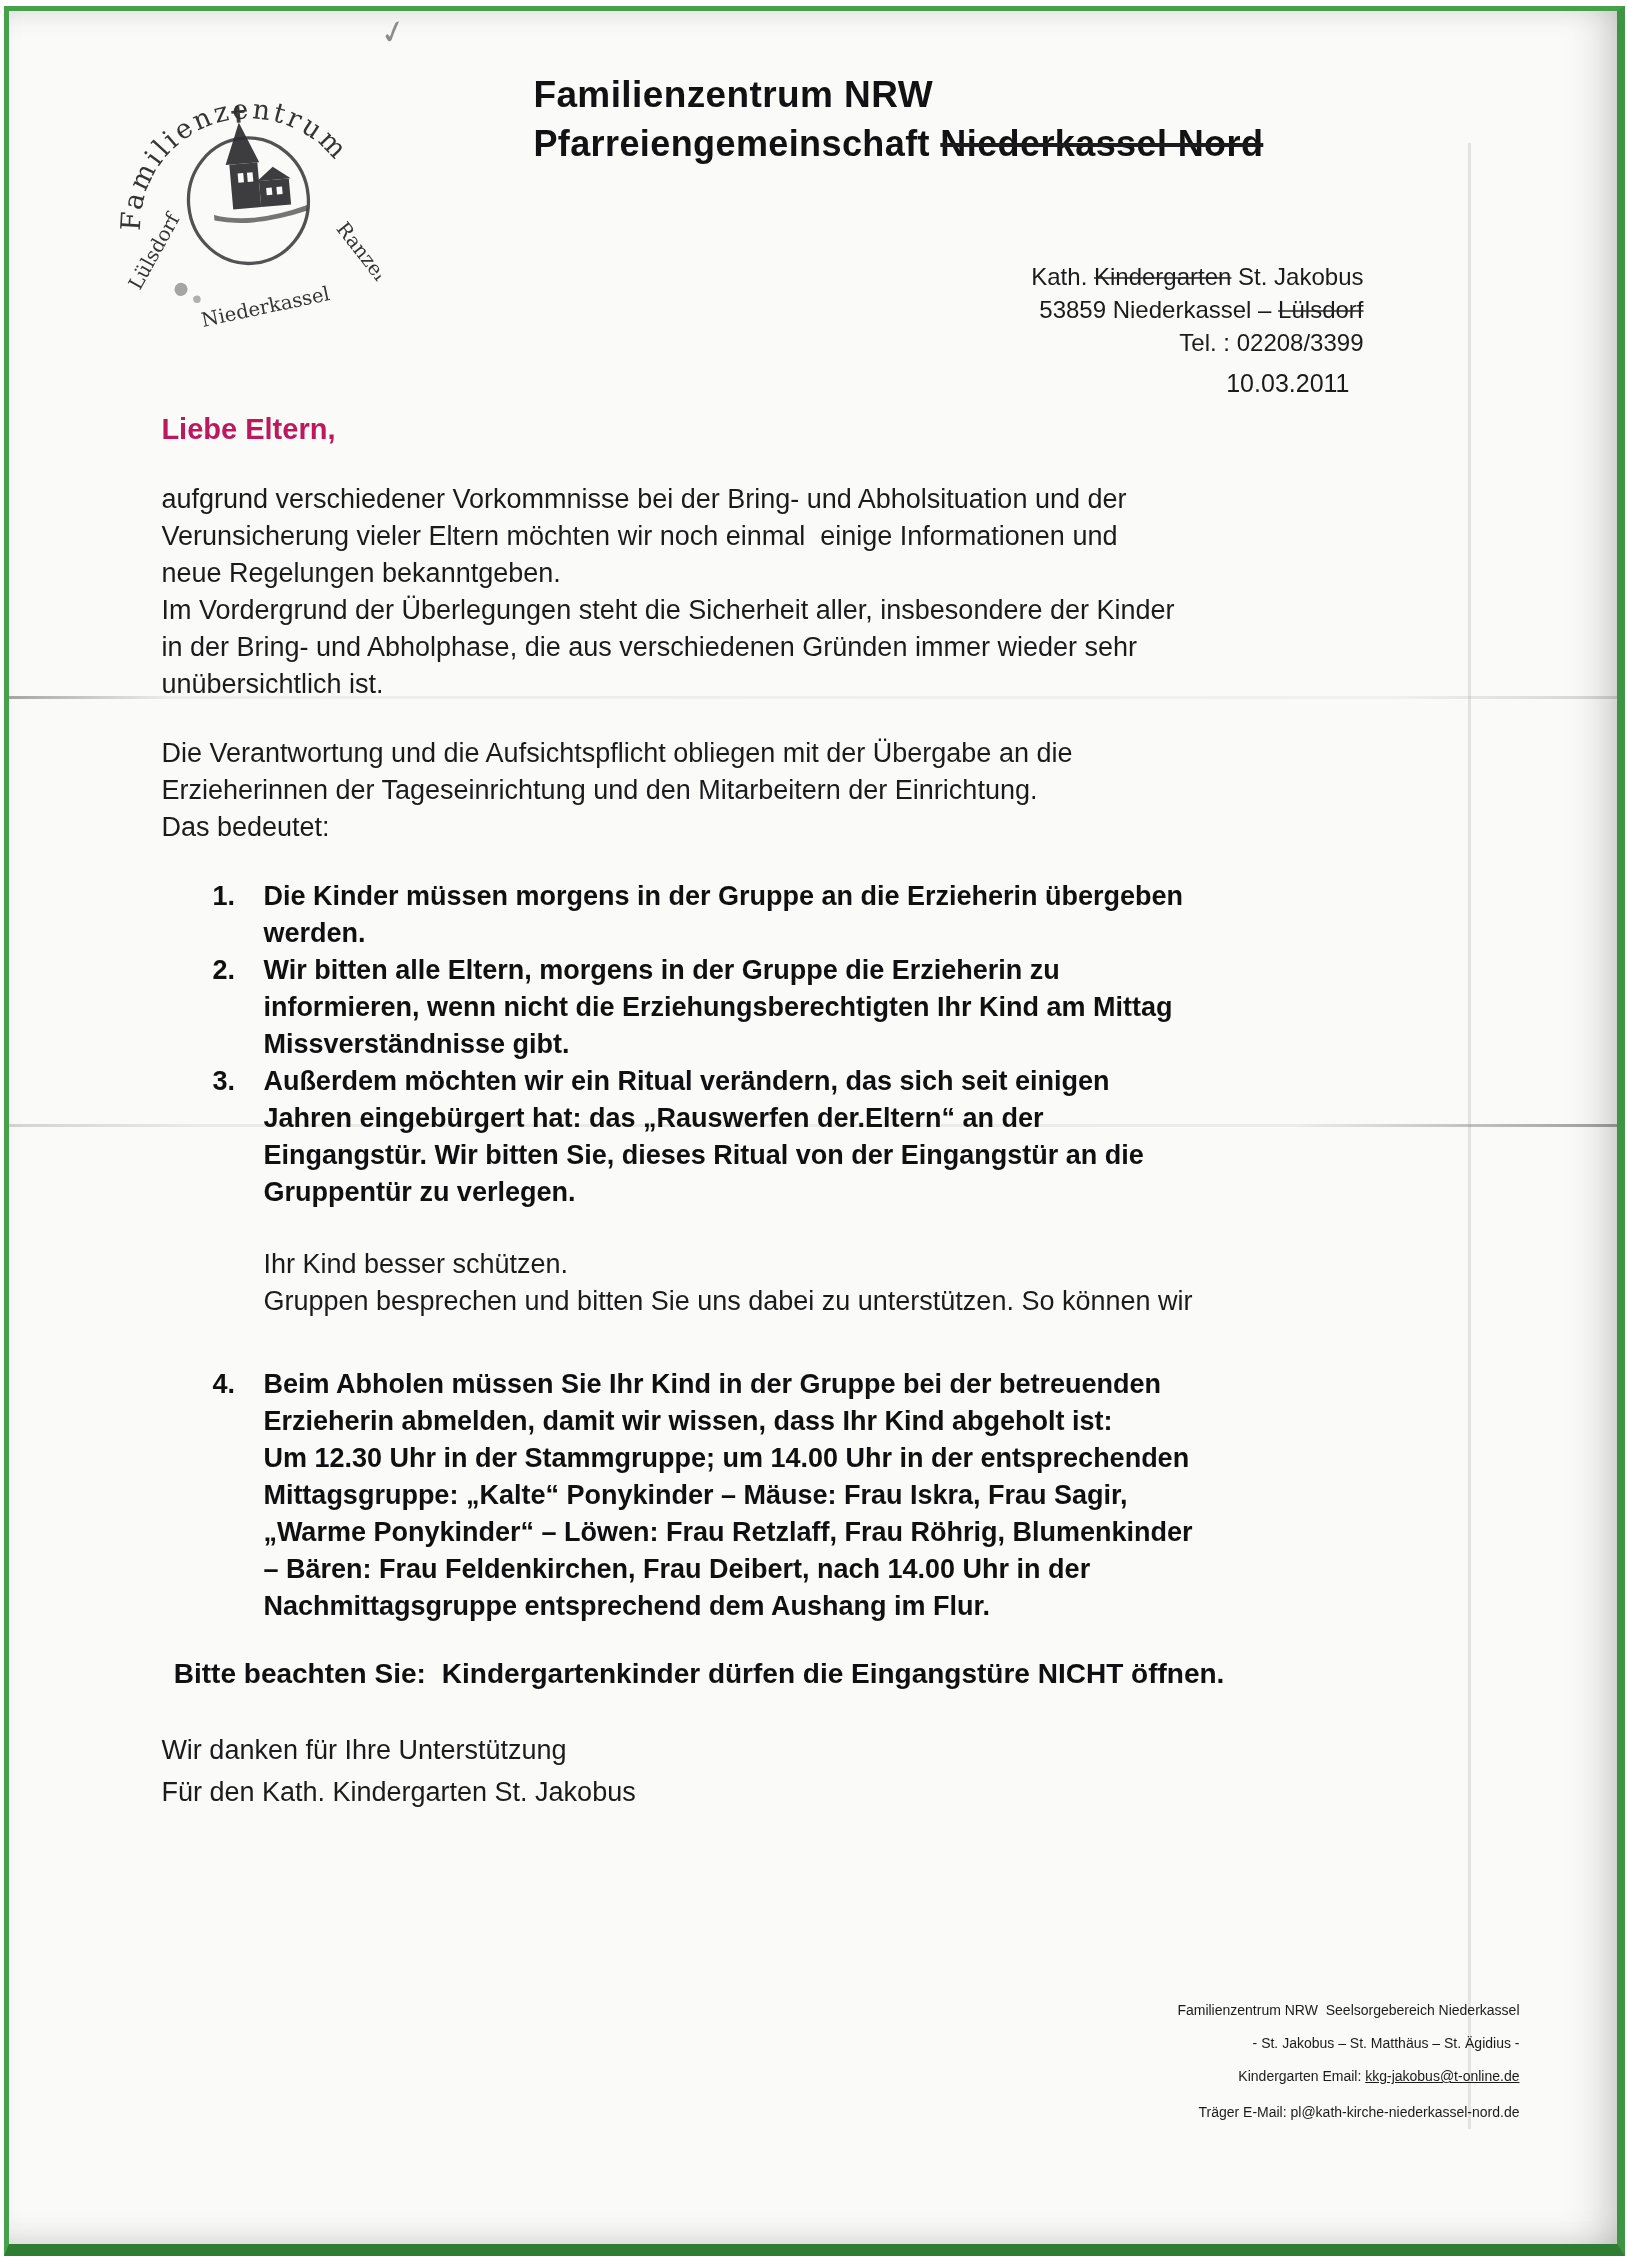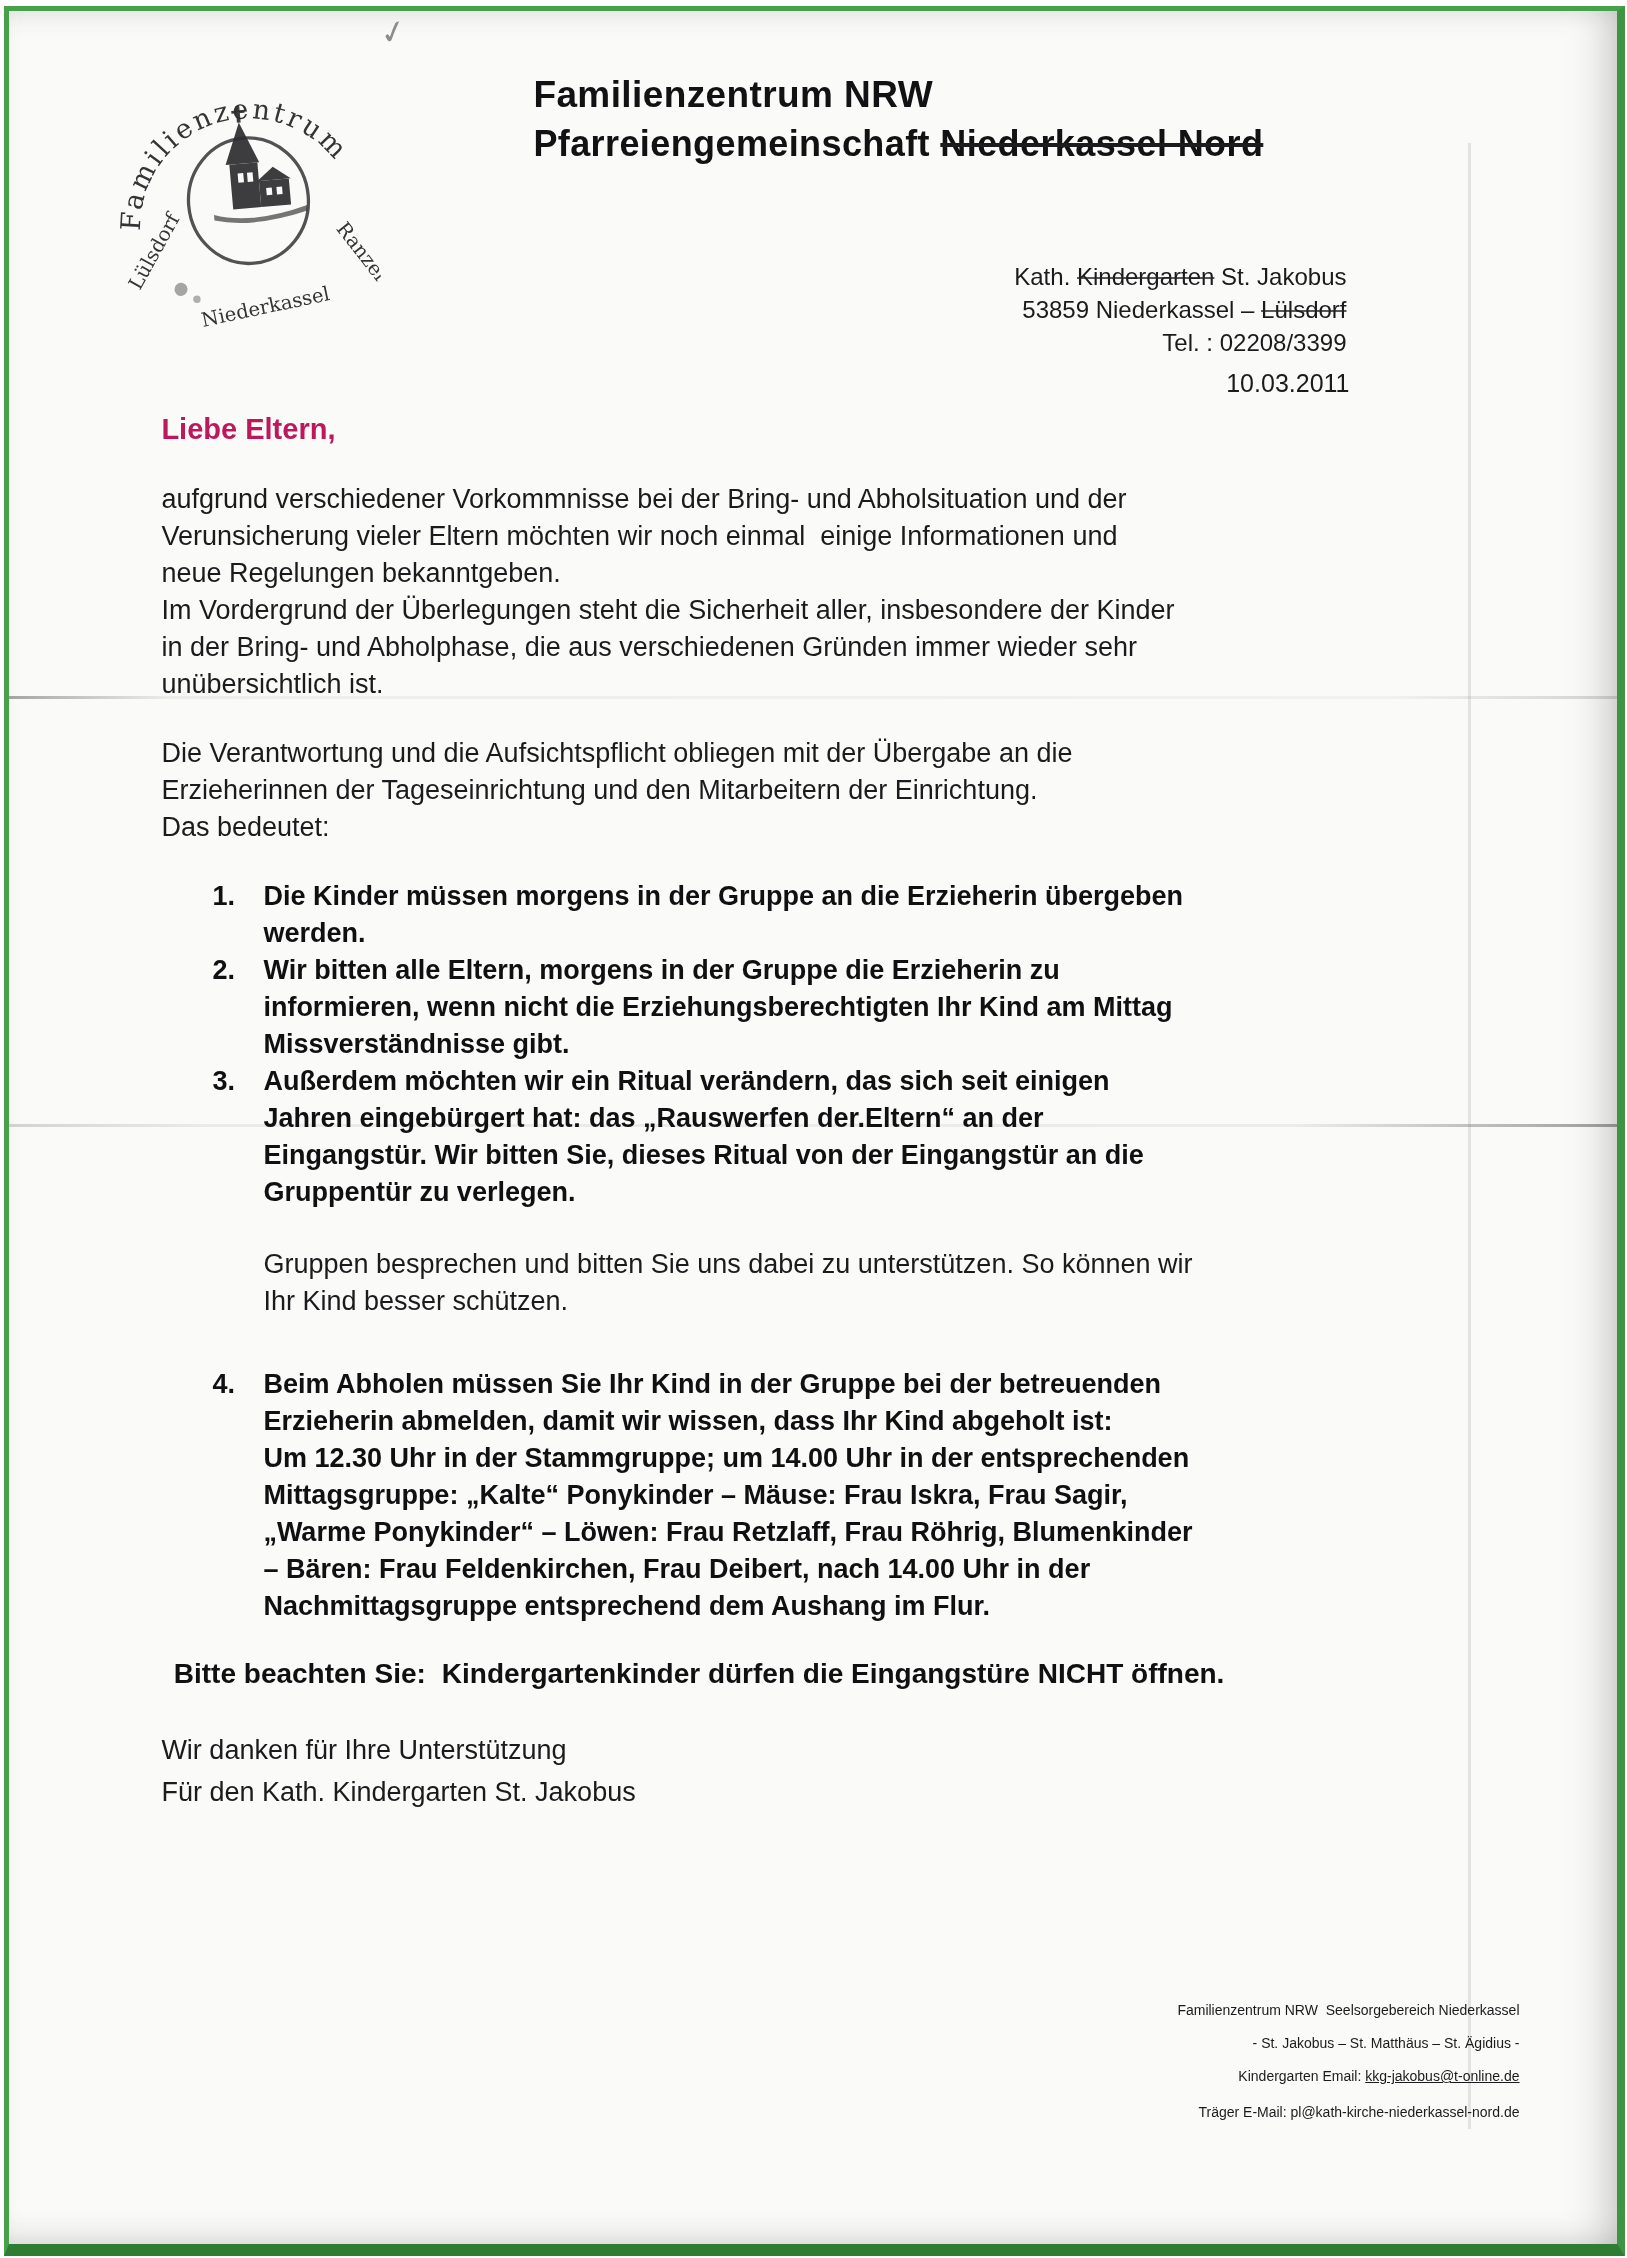--- a/index.html
+++ b/index.html
@@ -27,21 +27,21 @@
 
   .header { position:absolute; left:524px; top:62px; color:#121214; }
   .h1 { font-size:37px; font-weight:bold; line-height:44px; letter-spacing:0.4px; }
   .h2 { font-size:36px; font-weight:bold; line-height:44px; margin-top:5.3px; letter-spacing:0.4px; }
   .h3 { font-size:34px; font-weight:bold; line-height:41px; margin-top:21px; letter-spacing:0.4px; }
 
   .strike { text-decoration:line-through; text-decoration-thickness:3.5px; text-decoration-color:#1c1c1e;text-align:center; }
   .strike.heavy { text-decoration-thickness:5.3px; }
   .strike-light { text-decoration:line-through; text-decoration-thickness:1.8px; text-decoration-color:rgba(35,35,38,.75); }
 
-  .addr { position:absolute; right:270px; top:249px; text-align:right;
+  .addr { position:absolute; right:253px; top:249px; text-align:right;
           font-size:24px; line-height:33px; color:#1b1b1d; }
 
   .date { position:absolute; right:267px; top:358px; font-size:25px; color:#1b1b1d; }
 
   .body { position:absolute; left:152px; top:399px; width:1235px;
           font-size:27px; line-height:37px; color:#1b1b1d; }
   .line { white-space:pre-wrap; }
 
   .salutation { font-weight:bold; font-size:29px; line-height:39px; margin-bottom:32px; color:#be185d; }
 
@@ -170,22 +170,22 @@
           <div class="litext">
               <div class="line">Außerdem möchten wir ein Ritual verändern, das sich seit einigen</div>
               <div class="line">Jahren eingebürgert hat: das „Rauswerfen der.Eltern“ an der</div>
               <div class="line">Eingangstür. Wir bitten Sie, dieses Ritual von der Eingangstür an die</div>
               <div class="line">Gruppentür zu verlegen.</div>
             </div>
         </div>
       </div>
 
       <div class="interlude">
+          <div class="line">Ihr Kind besser schützen.</div>
           <div class="line">Gruppen besprechen und bitten Sie uns dabei zu unterstützen. So können wir</div>
-          <div class="line">Ihr Kind besser schützen.</div>
         </div>
 
       <div class="li mt52" style="margin-left:51px;">
         <span class="num">4.</span>
         <div class="litext">
             <div class="line">Beim Abholen müssen Sie Ihr Kind in der Gruppe bei der betreuenden</div>
             <div class="line">Erzieherin abmelden, damit wir wissen, dass Ihr Kind abgeholt ist:</div>
             <div class="line">Um 12.30 Uhr in der Stammgruppe; um 14.00 Uhr in der entsprechenden</div>
             <div class="line">Mittagsgruppe: „Kalte“ Ponykinder – Mäuse: Frau Iskra, Frau Sagir,</div>
             <div class="line">„Warme Ponykinder“ – Löwen: Frau Retzlaff, Frau Röhrig, Blumenkinder</div>

